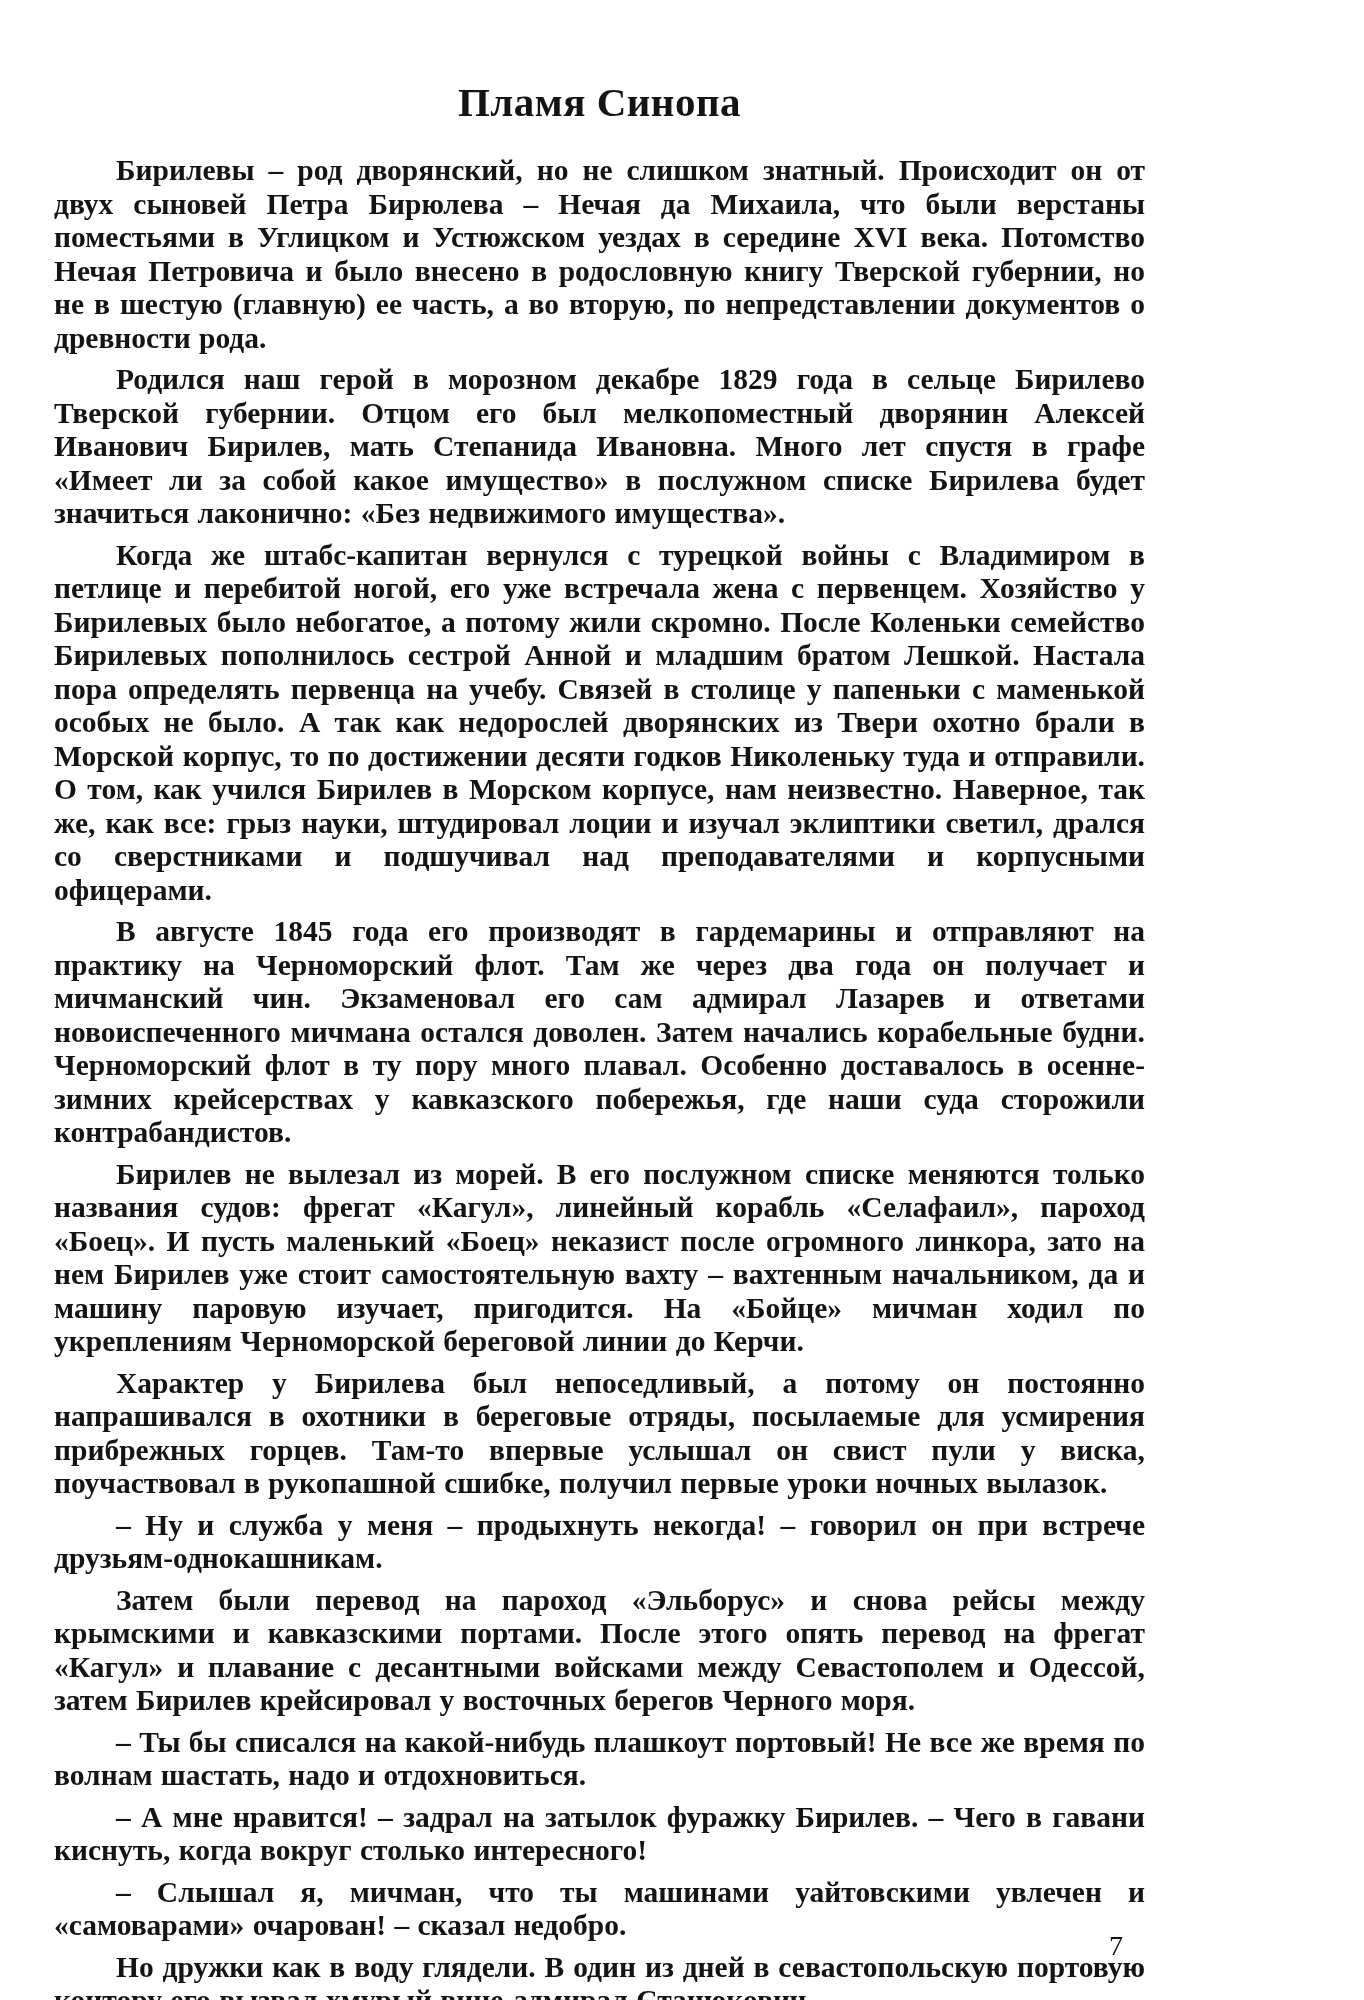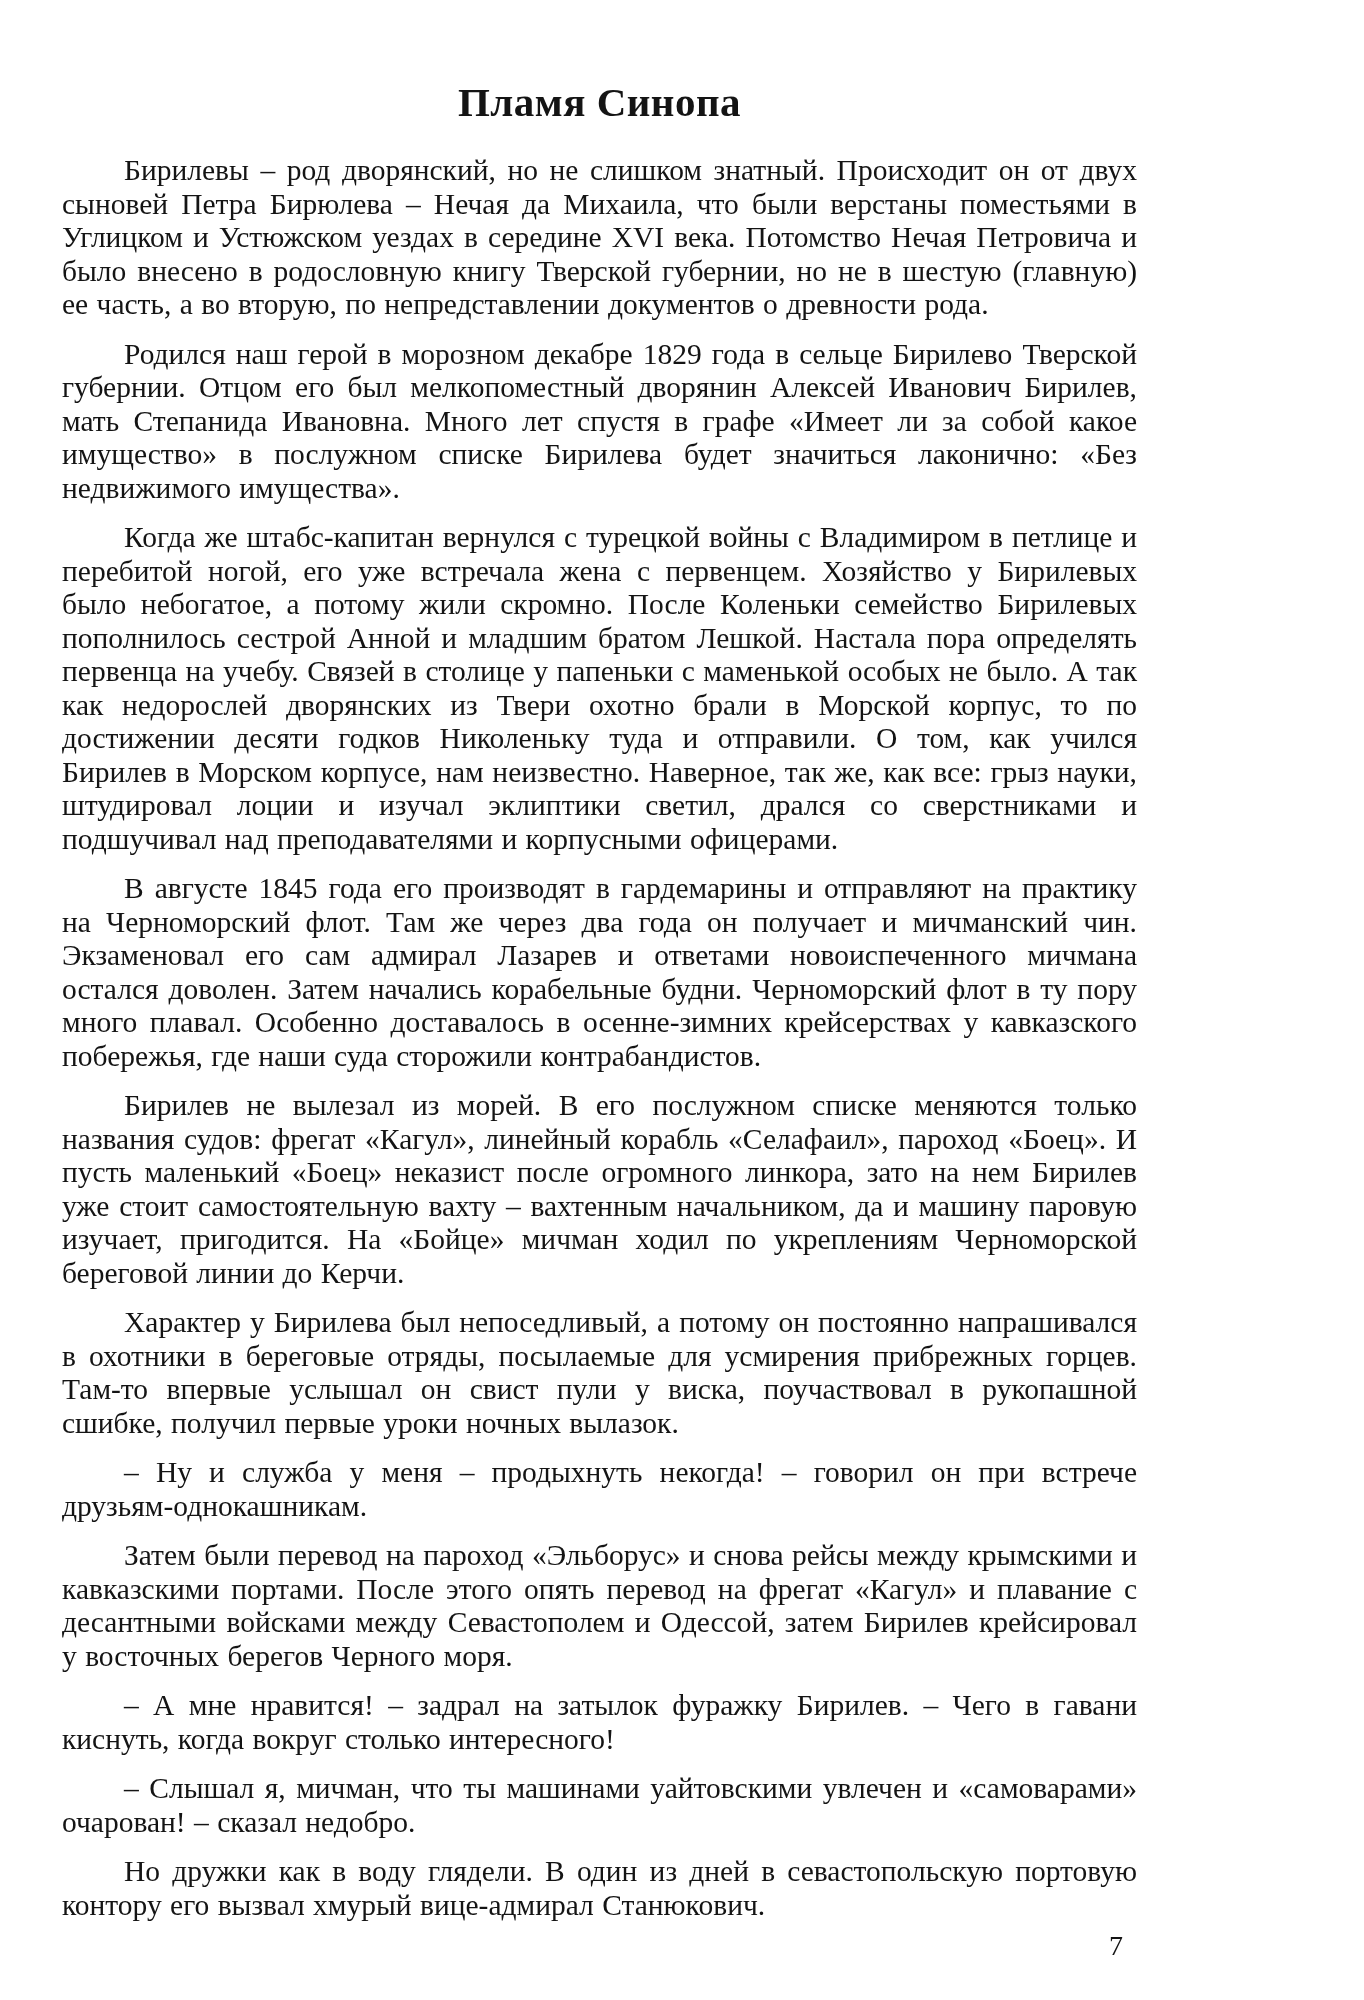--- a/index.html
+++ b/index.html
@@ -19,26 +19,27 @@
     top: 78px;
   }
   .title {
     text-align: center;
     font-size: 41px;
     font-weight: bold;
     margin: 0 0 28px 0;
     letter-spacing: 0.5px;
   }
   .body-text p {
-    margin: 16px;
+    margin: 8px;
     text-align: justify;
     text-indent: 62px;
     font-size: 29.5px;
     line-height: 33.5px;
     word-spacing: 1px;
+    font-weight: bold;
   }
   .page-number {
     position: absolute;
     right: 72px;
     top: 1930px;
     font-size: 28px;
   }
 </style>
 </head>
 <body>
@@ -48,19 +49,20 @@
     <h1 class="title">Пламя Синопа</h1>
     <div class="body-text">
       <p>Бирилевы – род дворянский, но не слишком знатный. Происходит он от двух сыновей Петра Бирюлева – Нечая да Михаила, что были верстаны поместьями в Углицком и Устюжском уездах в середине XVI века. Потомство Нечая Петровича и было внесено в родословную книгу Тверской губернии, но не в шестую (главную) ее часть, а во вторую, по непредставлении документов о древности рода.</p>
       <p>Родился наш герой в морозном декабре 1829 года в сельце Бирилево Тверской губернии. Отцом его был мелкопоместный дворянин Алексей Иванович Бирилев, мать Степанида Ивановна. Много лет спустя в графе «Имеет ли за собой какое имущество» в послужном списке Бирилева будет значиться лаконично: «Без недвижимого имущества».</p>
       <p>Когда же штабс-капитан вернулся с турецкой войны с Владимиром в петлице и перебитой ногой, его уже встречала жена с первенцем. Хозяйство у Бирилевых было небогатое, а потому жили скромно. После Коленьки семейство Бирилевых пополнилось сестрой Анной и младшим братом Лешкой. Настала пора определять первенца на учебу. Связей в столице у папеньки с маменькой особых не было. А так как недорослей дворянских из Твери охотно брали в Морской корпус, то по достижении десяти годков Николеньку туда и отправили. О том, как учился Бирилев в Морском корпусе, нам неизвестно. Наверное, так же, как все: грыз науки, штудировал лоции и изучал эклиптики светил, дрался со сверстниками и подшучивал над преподавателями и корпусными офицерами.</p>
       <p>В августе 1845 года его производят в гардемарины и отправляют на практику на Черноморский флот. Там же через два года он получает и мичманский чин. Экзаменовал его сам адмирал Лазарев и ответами новоиспеченного мичмана остался доволен. Затем начались корабельные будни. Черноморский флот в ту пору много плавал. Особенно доставалось в осенне-зимних крейсерствах у кавказского побережья, где наши суда сторожили контрабандистов.</p>
       <p>Бирилев не вылезал из морей. В его послужном списке меняются только названия судов: фрегат «Кагул», линейный корабль «Селафаил», пароход «Боец». И пусть маленький «Боец» неказист после огромного линкора, зато на нем Бирилев уже стоит самостоятельную вахту – вахтенным начальником, да и машину паровую изучает, пригодится. На «Бойце» мичман ходил по укреплениям Черноморской береговой линии до Керчи.</p>
       <p>Характер у Бирилева был непоседливый, а потому он постоянно напрашивался в охотники в береговые отряды, посылаемые для усмирения прибрежных горцев. Там-то впервые услышал он свист пули у виска, поучаствовал в рукопашной сшибке, получил первые уроки ночных вылазок.</p>
       <p>– Ну и служба у меня – продыхнуть некогда! – говорил он при встрече друзьям-однокашникам.</p>
       <p>Затем были перевод на пароход «Эльборус» и снова рейсы между крымскими и кавказскими портами. После этого опять перевод на фрегат «Кагул» и плавание с десантными войсками между Севастополем и Одессой, затем Бирилев крейсировал у восточных берегов Черного моря.</p>
+      <p>– Ты бы списался на какой-нибудь плашкоут портовый! Не все же время по волнам шастать, надо и отдохновиться.</p>
       <p>– А мне нравится! – задрал на затылок фуражку Бирилев. – Чего в гавани киснуть, когда вокруг столько интересного!</p>
       <p>– Слышал я, мичман, что ты машинами уайтовскими увлечен и «самоварами» очарован! – сказал недобро.</p>
       <p>Но дружки как в воду глядели. В один из дней в севастопольскую портовую контору его вызвал хмурый вице-адмирал Станюкович.</p>
     </div>
   </div>
   <div class="page-number">7</div>
 </div>
 
 </body></html>

